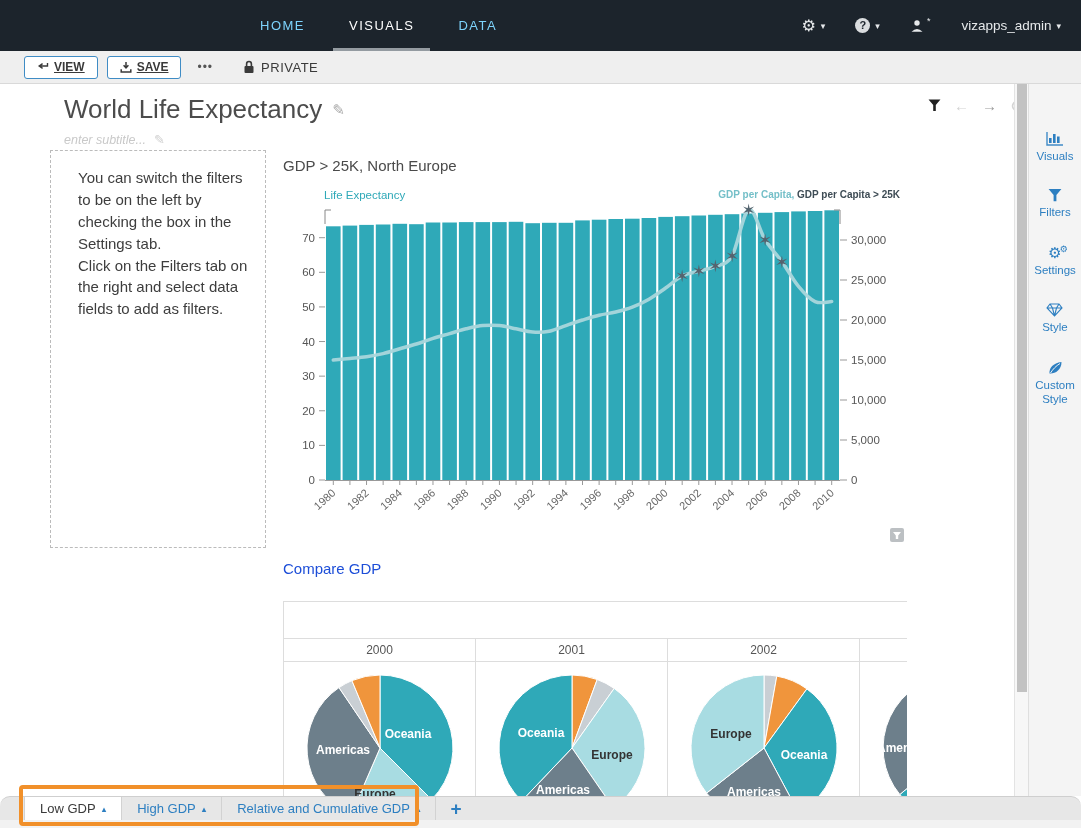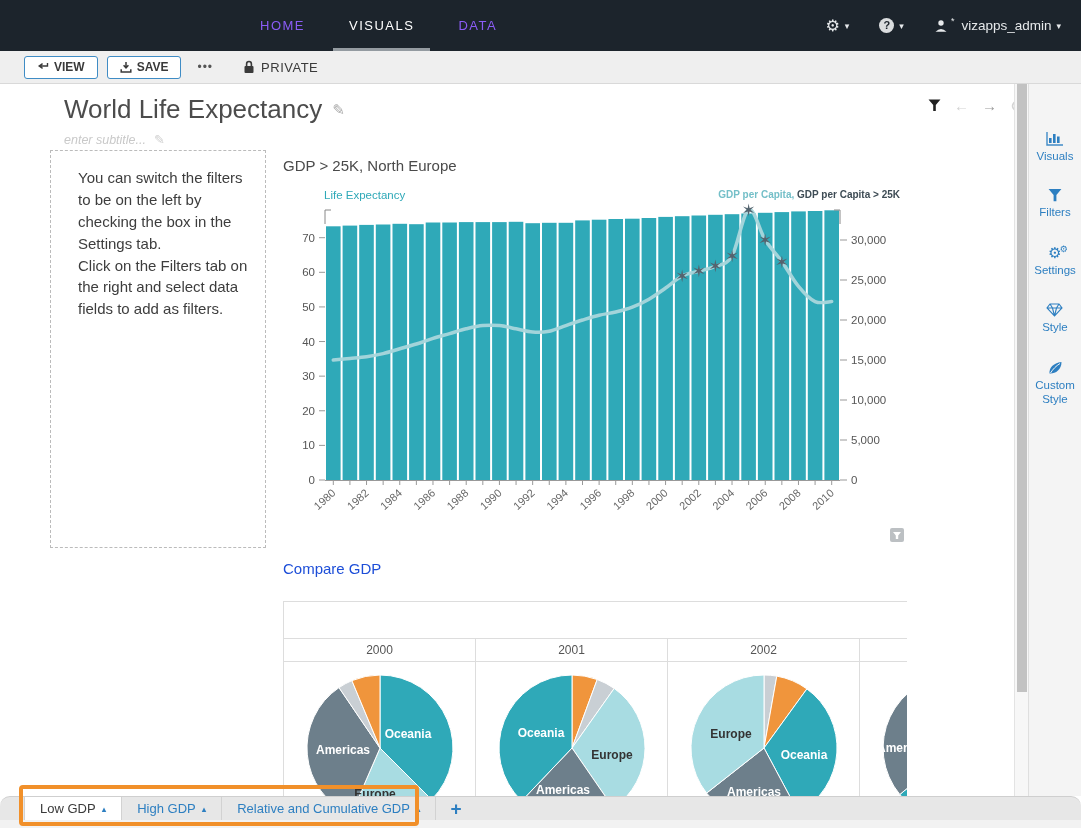--- a/index.html
+++ b/index.html
@@ -12,41 +12,41 @@
   body{width:1081px;height:828px;overflow:hidden;background:#fff;
        font-family:"Liberation Sans","DejaVu Sans",sans-serif;}
   .stage{position:relative;width:1081px;height:828px;overflow:hidden;background:#fff;}
 
   
   .navbar{position:absolute;left:0;top:0;width:1081px;height:51px;background:#1C242C;}
   .brand{position:absolute;left:32px;top:6px;color:#fff;cursor:pointer;}
   .brand-main{font-size:17px;font-weight:bold;letter-spacing:2px;line-height:19px;}
   .brand-sub{font-size:14.5px;line-height:17px;}
   .nav-menu{position:absolute;left:260px;top:0;height:51px;display:flex;gap:44px;}
-  .nav-item{position:relative;color:#8b5cf6;font-size:13px;letter-spacing:1.5px;
+  .nav-item{position:relative;color:#7dd3fc;font-size:13px;letter-spacing:1.5px;
             line-height:51px;cursor:pointer;}
   .nav-item.active{color:#fff;}
   .nav-item.active::after{content:"";position:absolute;left:-16px;right:-16px;bottom:0;
             height:3px;background:#949BA1;}
   .nav-right{position:absolute;right:20px;top:0;height:51px;display:flex;align-items:center;
              gap:30px;color:#E6E9EB;}
   .nav-group{display:flex;align-items:center;gap:5px;cursor:pointer;}
   .gear-glyph{font-size:16px;line-height:16px;}
   .caret{font-size:9px;color:#E6E9EB;}
   .help-circle{width:15px;height:15px;border-radius:50%;background:#DADDDF;color:#1C242C;
                font-size:11px;font-weight:bold;text-align:center;line-height:15px;}
-  .user-name{font-size:13.5px;}
+  .user-name{font-size:13.5px;margin-left:24px;}
   .user-star{font-size:9px;position:relative;top:-5px;left:-2px;}
 
   
   .toolbar{position:absolute;left:0;top:51px;width:1081px;height:33px;background:#EFEFEF;
            border-bottom:1px solid #D9D9D9;display:flex;align-items:center;}
   .btn{height:23px;border:1px solid #3F8CC5;border-radius:3px;background:#fff;display:flex;
        align-items:center;gap:5px;padding:0 12px;font-size:12px;font-weight:bold;color:#3A3A3A;
-       cursor:pointer;}
+       cursor:pointer;text-decoration:underline;}
   .btn-view{margin-left:24px;}
   .btn-save{margin-left:9px;}
   .toolbar-more{margin-left:16px;color:#555;font-size:12px;letter-spacing:1px;cursor:pointer;}
   .privacy{margin-left:30px;display:flex;align-items:center;gap:6px;font-size:13px;
            color:#3A3A3A;letter-spacing:.5px;cursor:pointer;}
 
   
   .content{position:absolute;left:0;top:84px;width:1014px;height:712px;background:#fff;margin-left:40px;}
   .page-title-row{position:absolute;left:24px;top:10px;display:flex;align-items:center;}
   .page-title{font-size:26px;color:#4C4C4C;}

